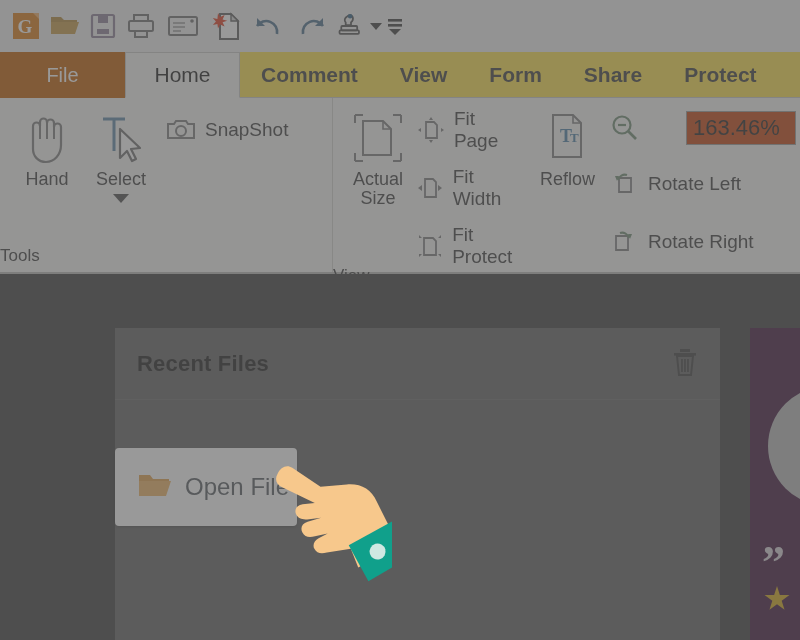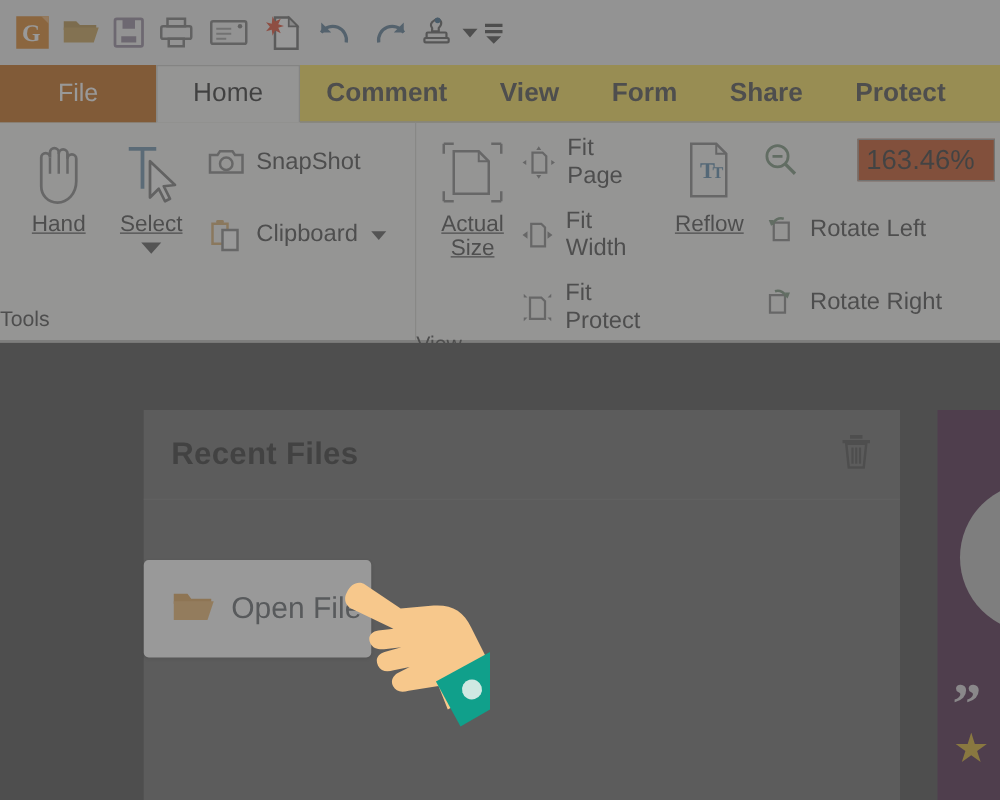--- a/index.html
+++ b/index.html
@@ -120,21 +120,21 @@
     width: 74px;
     display: flex;
     flex-direction: column;
     align-items: center;
     font-size: 18px;
     color: #3a3a3a;
     line-height: 1.08;
     text-align: center;
   }
   .bigbtn .ico { height: 64px; display: flex; align-items: center; justify-content: center; }
-  .bigbtn .lbl { white-space: pre-line; text-decoration: underline; }
+  .bigbtn .lbl { white-space: pre-line; }
   .caret-dn {
     width: 0; height: 0;
     border-left: 8px solid transparent;
     border-right: 8px solid transparent;
     border-top: 9px solid #4a4a4a;
     margin-top: 5px;
   }
 
   .stackcol { display: flex; flex-direction: column; gap: 18px; padding-top: 4px; }
   .smallbtn {
@@ -185,21 +185,21 @@
   .recent-head {
     height: 72px;
     display: flex;
     align-items: center;
     justify-content: space-between;
     padding: 0 22px 0 22px;
     border-bottom: 1px solid #6b6b6b;
     box-sizing: border-box;
   }
   .recent-title {
-    font-size: 25px;
+    font-size: 22px;
     font-weight: bold;
     color: #1c1c1c;
     letter-spacing: .2px;
   }
   .recent-body { position: relative; height: 240px; }
 
   .openfile-card {
     position: absolute;
     left: 0px; top: 48px;
     width: 182px; height: 78px;
@@ -396,31 +396,20 @@
 
         <div class="stackcol" style="margin-left:6px;">
           <div class="smallbtn">
             <span class="ico">
               <svg width="32" height="26" viewBox="0 0 32 26">
                 <path d="M3 7 h6 l2-3 h10 l2 3 h6 v14 H3 Z" fill="none" stroke="#7c7c7d" stroke-width="2"></path>
                 <circle cx="16" cy="14" r="5" fill="none" stroke="#7c7c7d" stroke-width="2"></circle>
               </svg>
             </span>
             <span>SnapShot</span>
-          </div>
-          <div class="smallbtn">
-            <span class="ico">
-              <svg width="32" height="28" viewBox="0 0 32 28">
-                <path d="M5 5 h12 v16 H5 Z" fill="none" stroke="#d8a862" stroke-width="2"></path>
-                <rect x="8" y="2" width="6" height="4" rx="1" fill="#d8a862"></rect>
-                <path d="M13 10 h12 v16 H13 Z" fill="#ffffff" stroke="#7c7c7d" stroke-width="2"></path>
-              </svg>
-            </span>
-            <span>Clipboard</span>
-            <span class="caret-sm"></span>
           </div>
         </div>
 
       </div>
       <div class="group-title">Tools</div>
     </div>
 
     <div class="group" style="width:468px;">
       <div class="group-body" style="padding-left:12px;">
 

